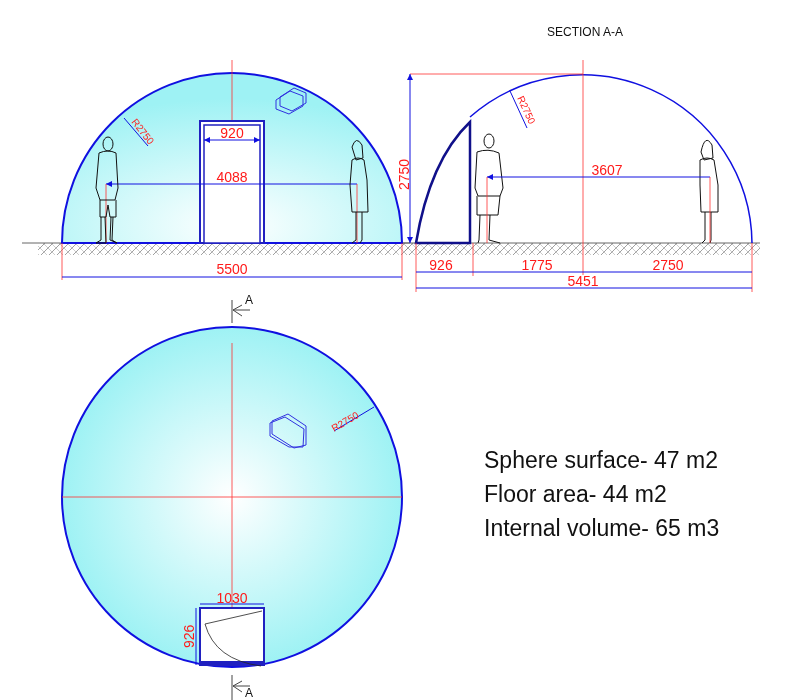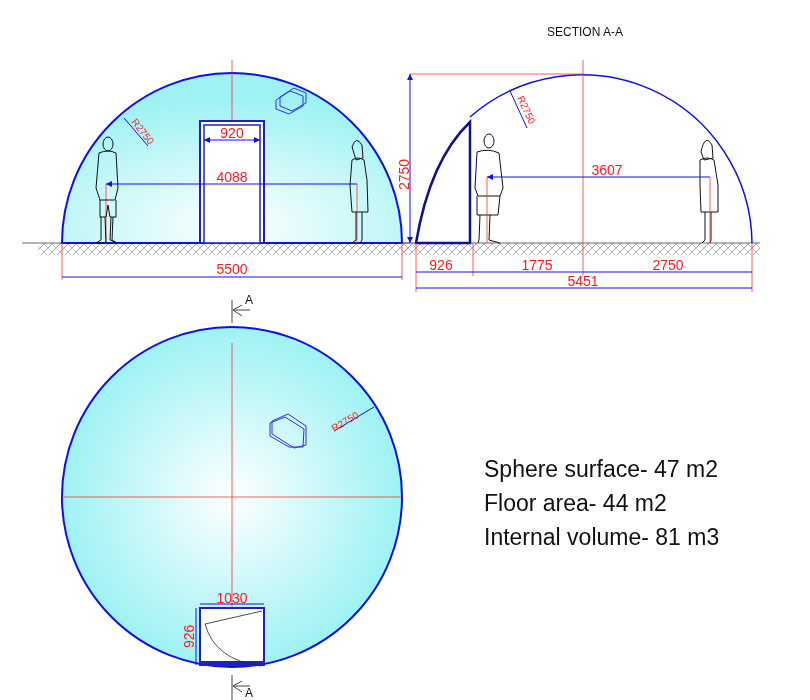--- a/index.html
+++ b/index.html
@@ -1,21 +1,21 @@
 <!DOCTYPE html>
 <html><head>
 <meta charset="utf-8">
 <style>
   html,body{margin:0;padding:0;background:#ffffff;}
   body{width:810px;height:700px;position:relative;overflow:hidden;font-family:"Liberation Sans",sans-serif;}
   svg{position:absolute;left:0;top:0;}
   .dim{font-family:"Liberation Sans",sans-serif;fill:#ff1a1a;font-size:14px;}
   .dim-sm{font-family:"Liberation Sans",sans-serif;fill:#ff1a1a;font-size:10px;}
   .lbl{font-family:"Liberation Sans",sans-serif;fill:#111;font-size:12px;}
-  .info{position:absolute;left:484px;top:443px;font-size:23px;line-height:34px;color:#111;margin-top:9px;}
+  .info{position:absolute;left:484px;top:443px;font-size:23px;line-height:34px;color:#111;}
   .info div{white-space:nowrap;}
 </style>
 </head>
 <body>
 
 <svg width="810" height="700" viewBox="0 0 810 700">
   <defs>
     <radialGradient id="gFront" cx="50%" cy="90%" r="75%">
       <stop offset="0" stop-color="#ffffff"></stop>
       <stop offset="1" stop-color="#9ef2f4"></stop>
@@ -160,14 +160,14 @@
       <line x1="232" y1="675" x2="232" y2="700" stroke="#444" stroke-width="1"></line>
       <path d="M242,681 L233,686 L242,692 M233,686 L250,686" fill="none" stroke="#444" stroke-width="1"></path>
       <text class="lbl" x="245" y="697" font-size="9">A</text>
     </g>
   </g>
 </svg>
 
 <div class="info">
   <div>Sphere surface- 47 m2</div>
   <div>Floor area- 44 m2</div>
-  <div>Internal volume- 81 m3</div>
+  <div>Internal volume- 65 m3</div>
 </div>
 
 </body></html>

